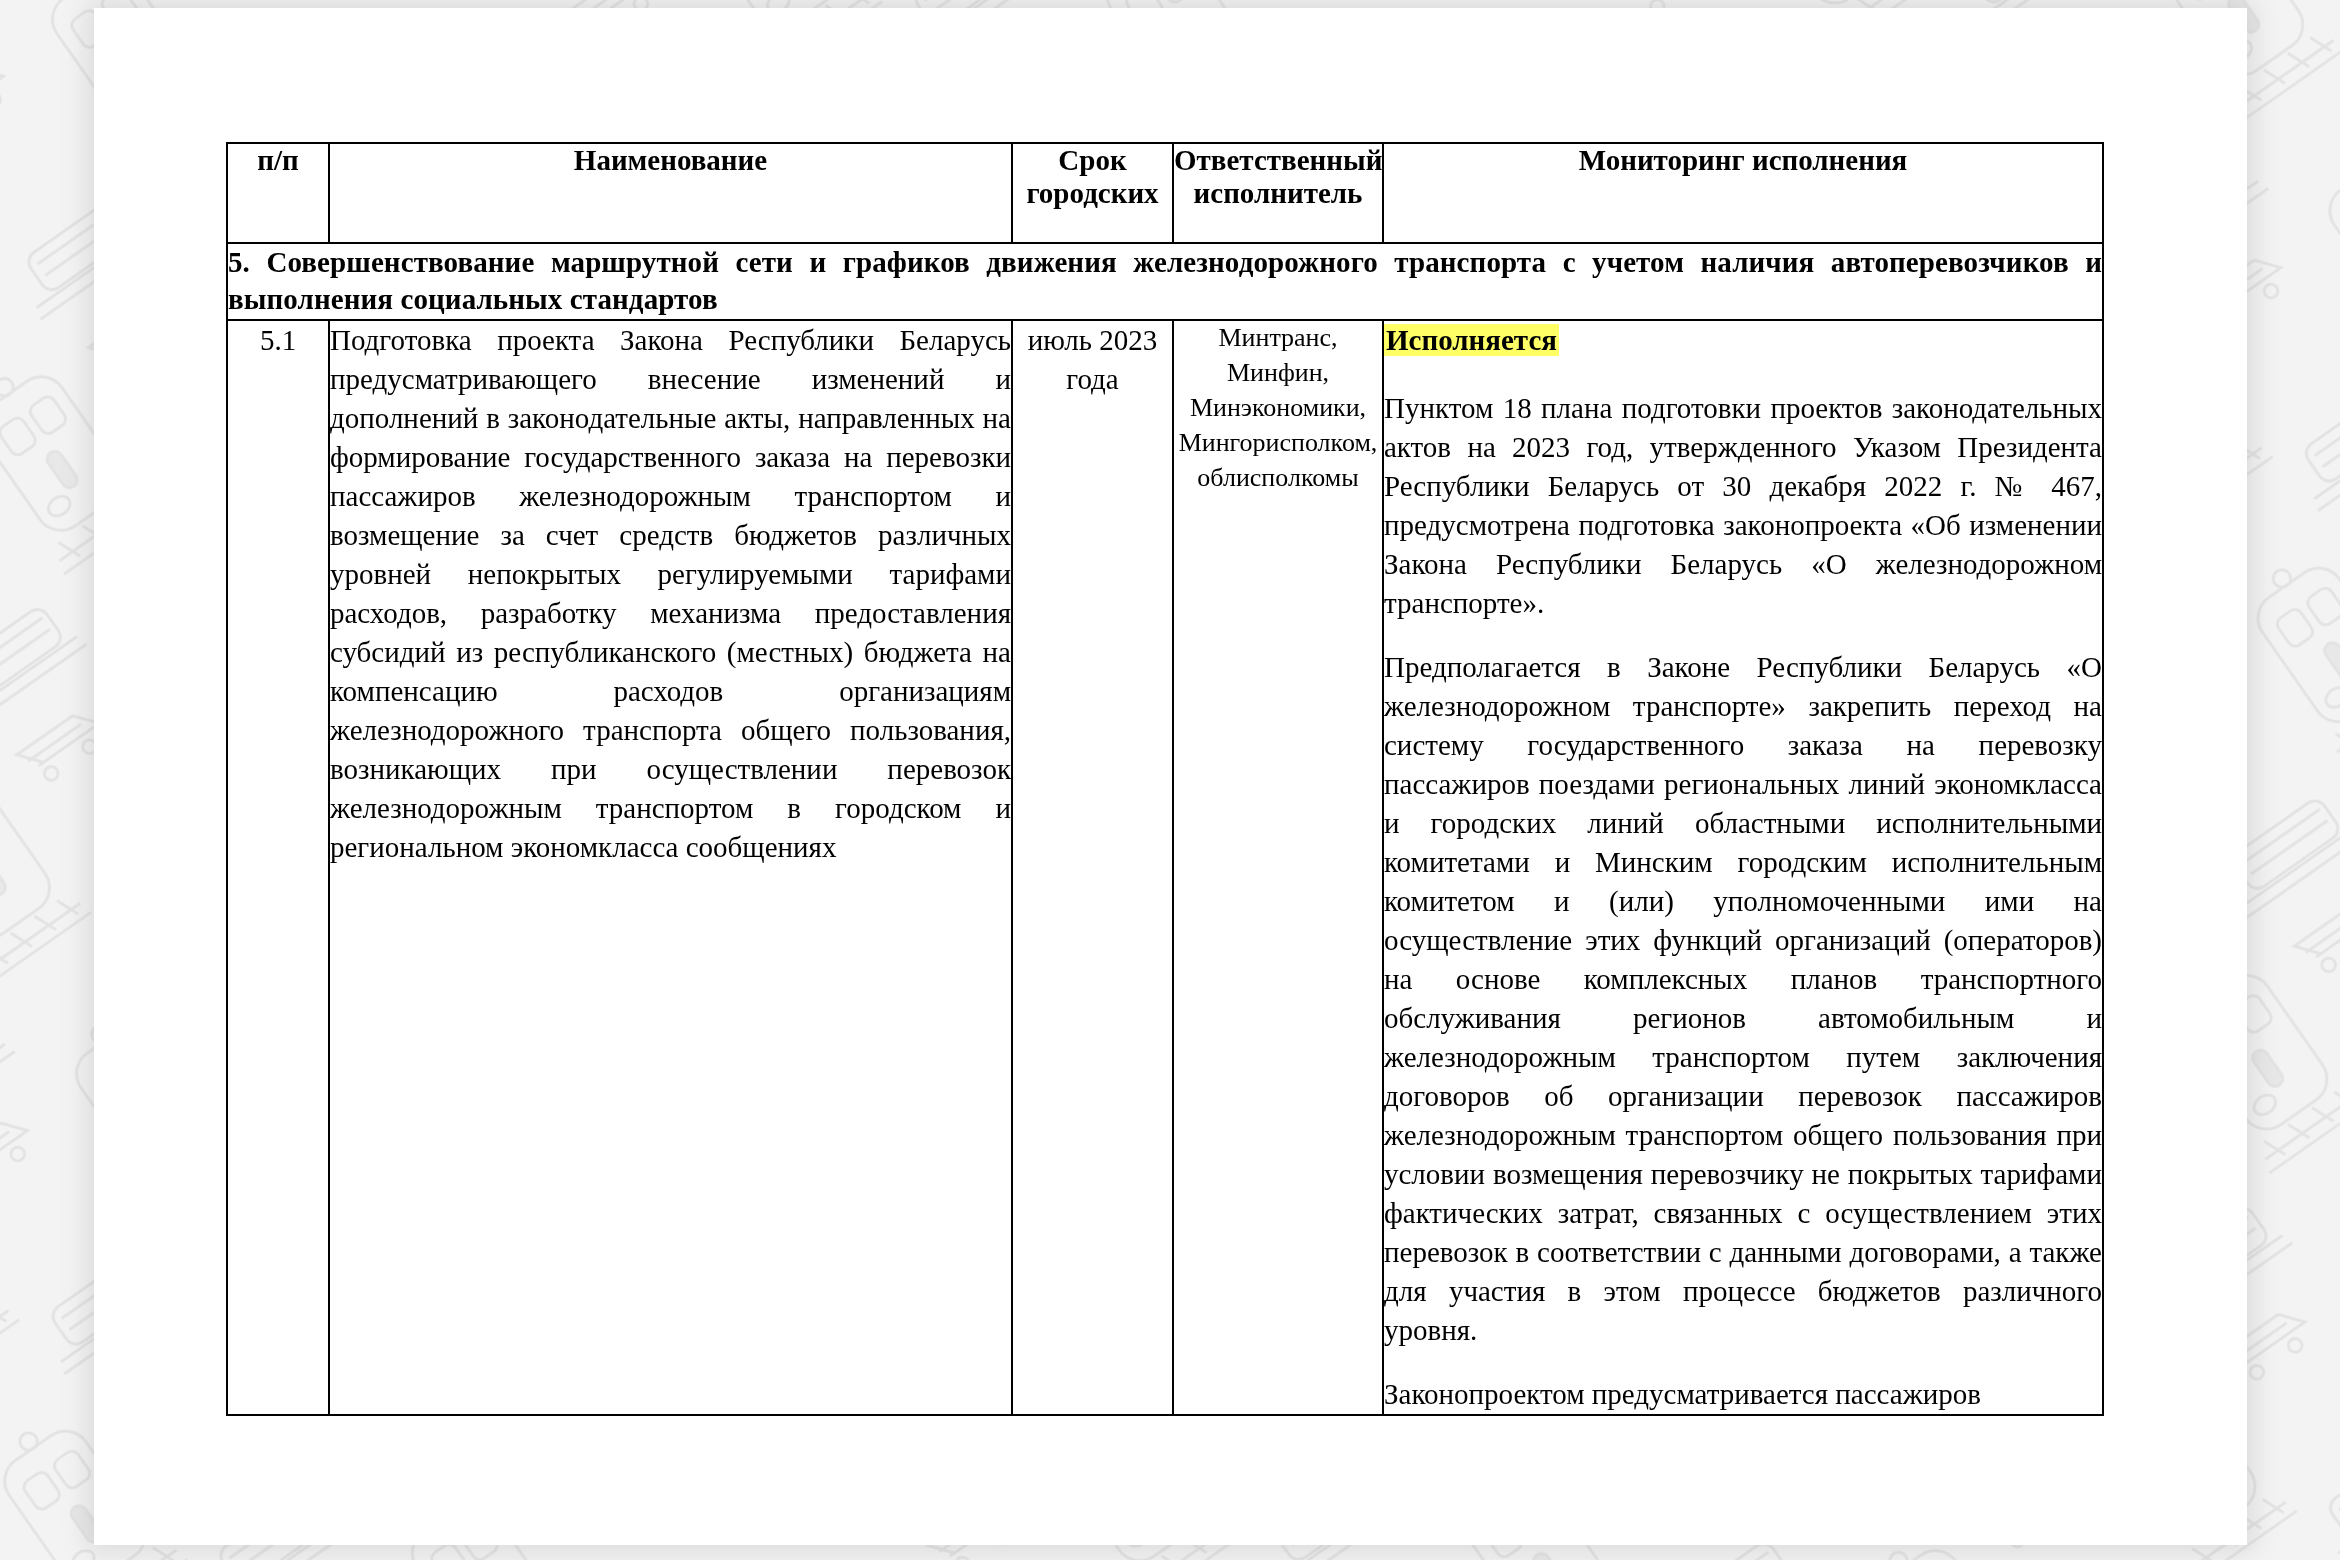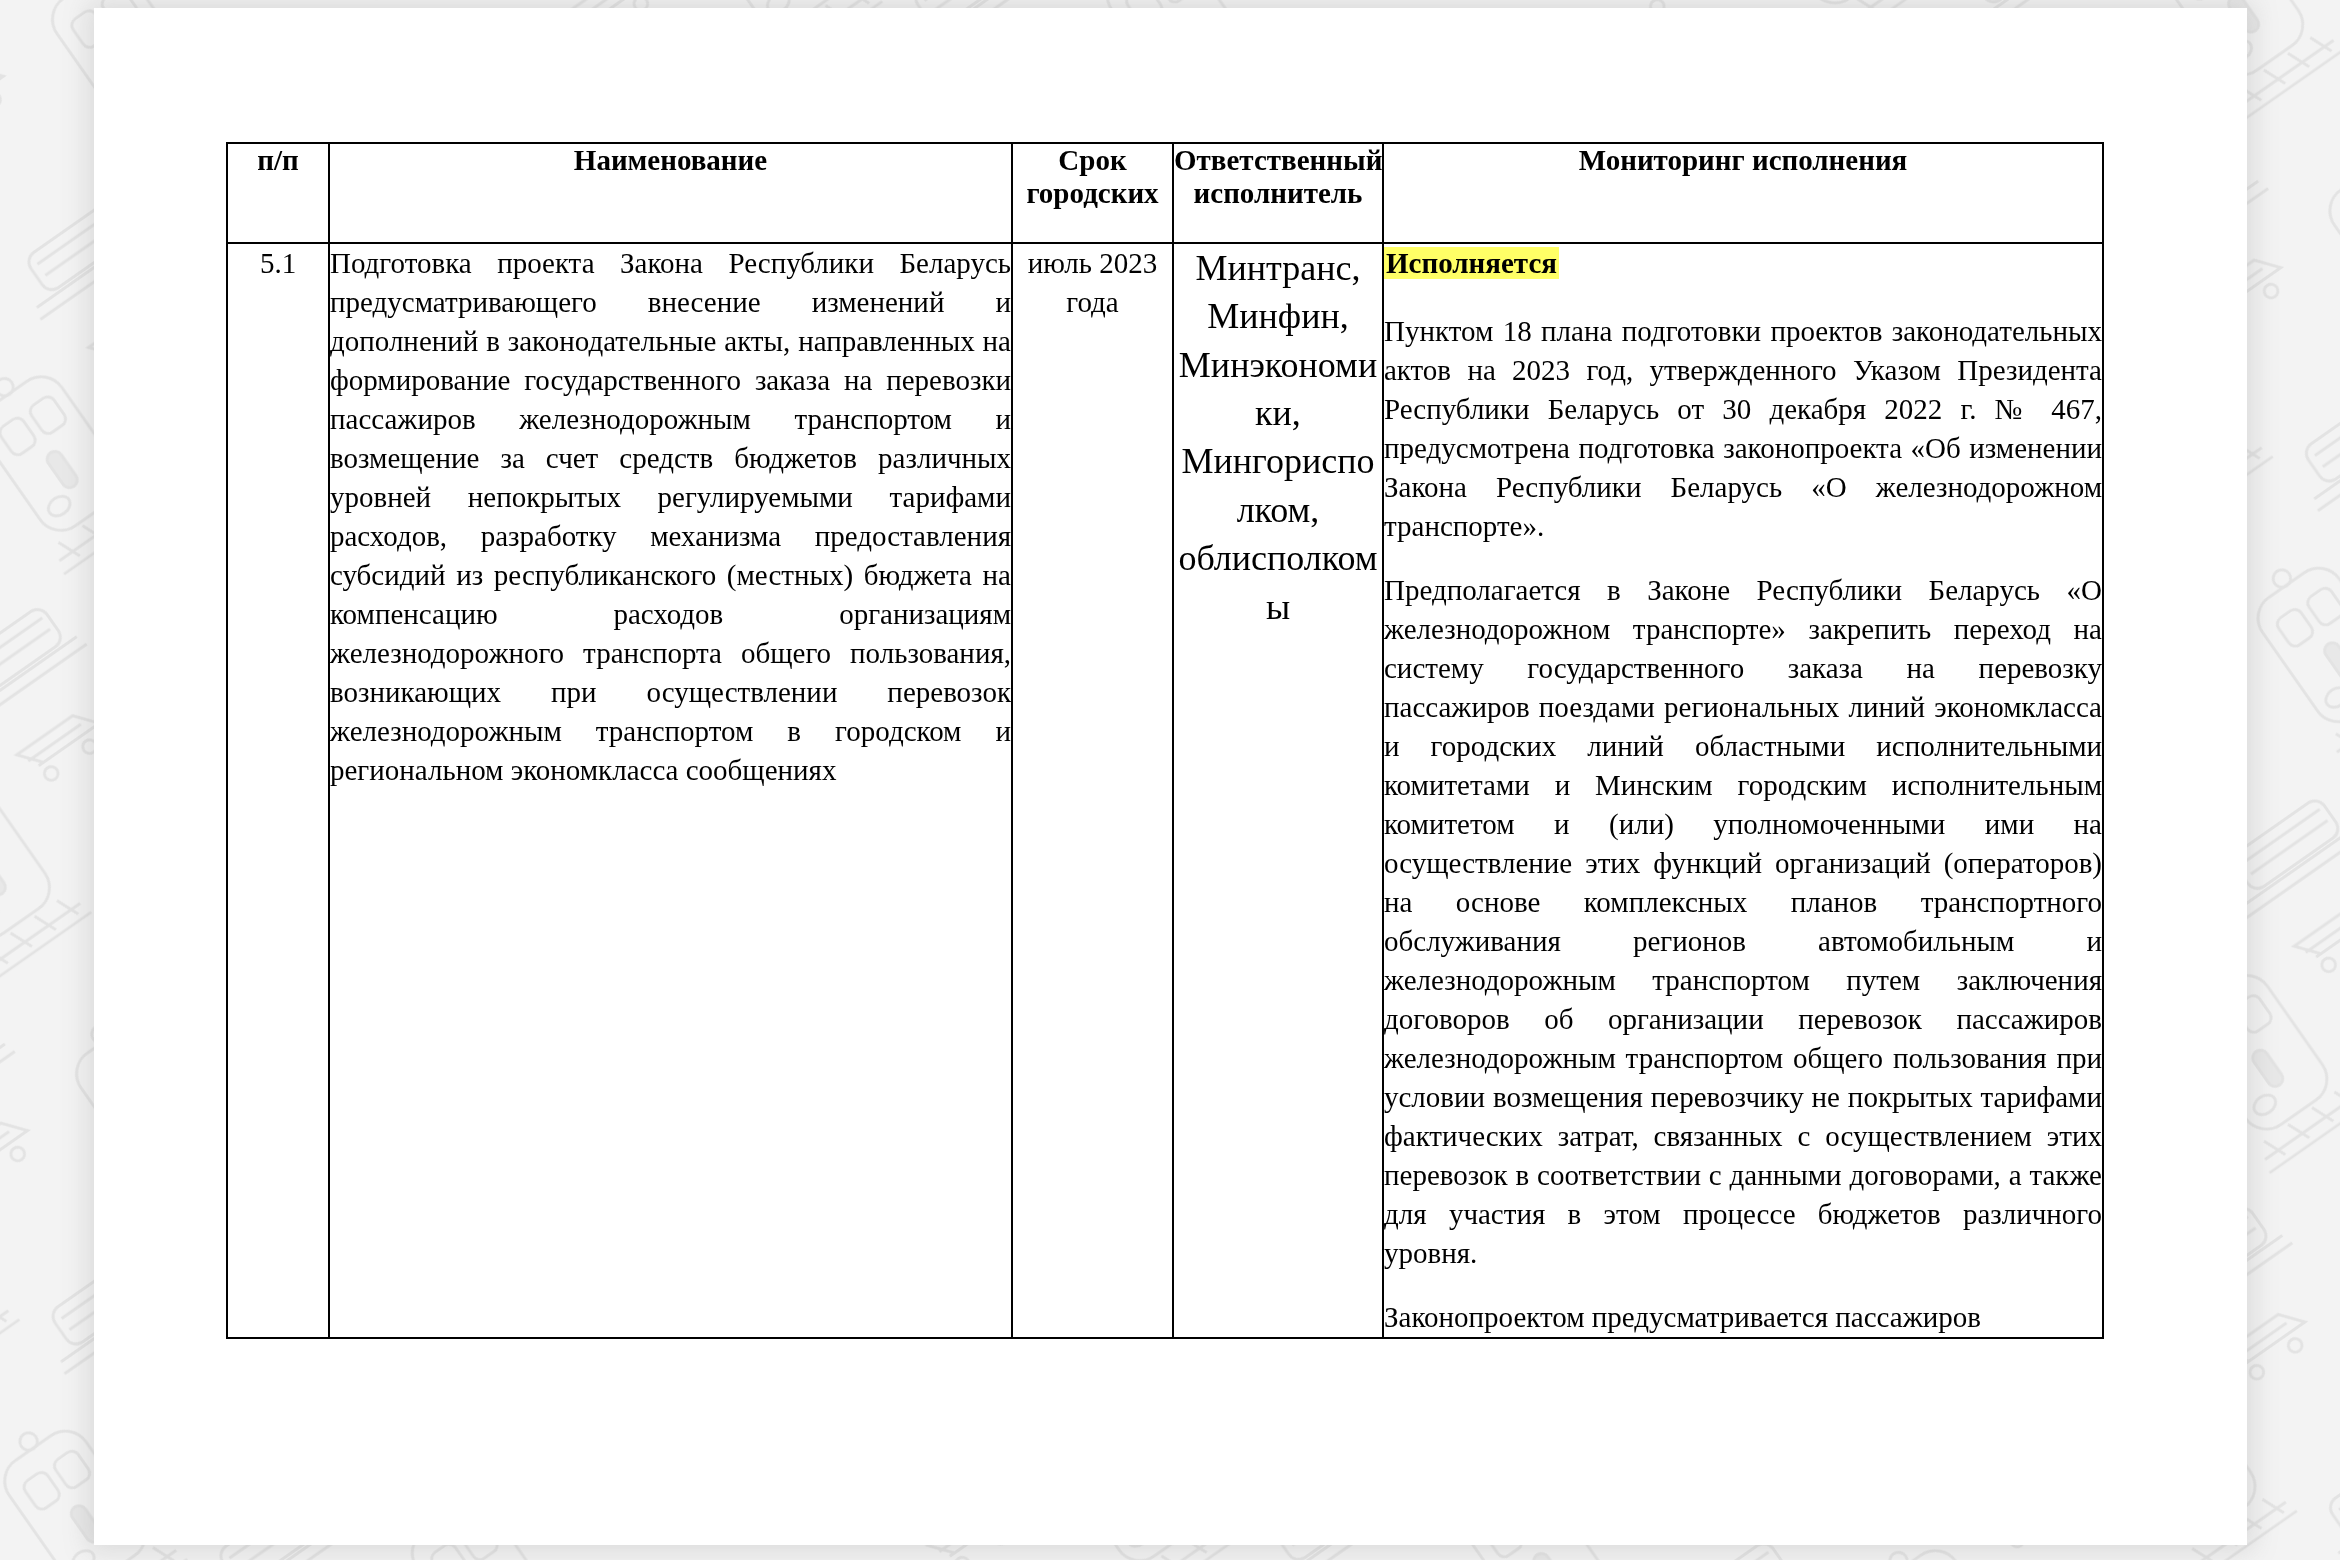--- a/index.html
+++ b/index.html
@@ -104,21 +104,21 @@
     border-radius: 13px;
   }
   .cell-term {
     text-align: center;
     font-size: 29px;
     line-height: 1.345;
     padding: 15.6px 9.8px 9.8px 11.7px;
   }
   .cell-resp {
     text-align: center;
-    font-size: 36px;
+    font-size: 26px;
     line-height: 1.345;
     padding: 15.6px 7.8px 9.8px 7.8px;
     word-break: break-word;
   }
   .cell-mon {
     text-align: justify;
     text-align-last: left;
     font-size: 29px;
     line-height: 1.345;
     padding: 13.7px 13.7px 9.8px 13.7px;
@@ -193,20 +193,23 @@
         </th>
         <th class="hdr-cell">
           <span>Ответственный</span><br>
           <span>исполнитель</span>
         </th>
         <th class="hdr-cell">Мониторинг исполнения</th>
       </tr>
     </thead>
 
     <tbody>
+      <tr>
+        <td class="section-cell" colspan="5">5. Совершенствование маршрутной сети и графиков движения железнодорожного транспорта с учетом наличия автоперевозчиков и выполнения социальных стандартов</td>
+      </tr>
 
       <tr>
         <td class="cell-num">5.1</td>
 
         <td class="cell-name">Подготовка проекта Закона Республики Беларусь предусматривающего внесение изменений и дополнений в законодательные акты, направленных на формирование государственного заказа на перевозки пассажиров железнодорожным транспортом и возмещение за счет средств бюджетов различных уровней непокрытых регулируемыми тарифами расходов, разработку механизма предоставления субсидий из республиканского (местных) бюджета на компенсацию расходов организациям железнодорожного транспорта общего пользования, возникающих при осуществлении перевозок железнодорожным транспортом в городском и региональном экономкласса сообщениях</td>
 
         <td class="cell-term">июль 2023 года</td>
 
         <td class="cell-resp">Минтранс, Минфин, Минэкономики, Мингорисполком, облисполкомы</td>
 

